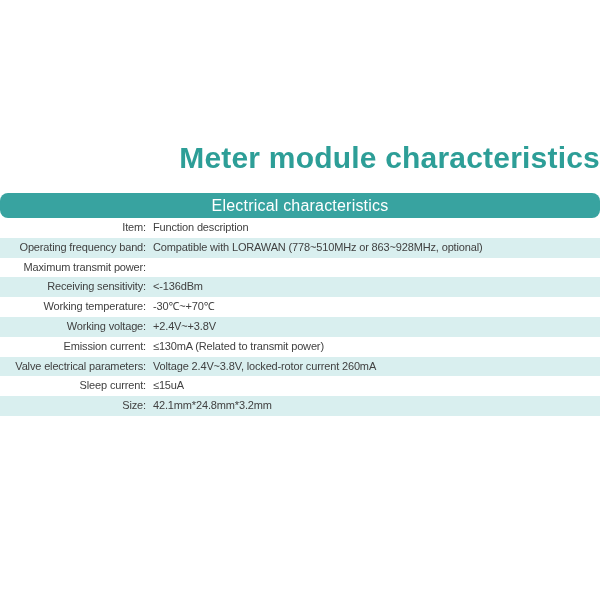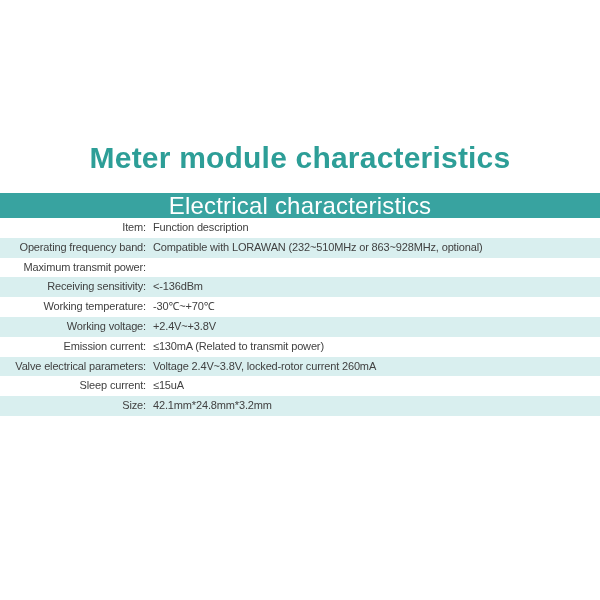--- a/index.html
+++ b/index.html
@@ -15,38 +15,39 @@
     position: relative;
     width: 600px;
     height: 600px;
     background: #ffffff;
   }
   .page-title {
     position: absolute;
     top: 141px;
     left: 0;
     width: 600px;
-    text-align: center;
+    text-align: right;
     font-size: 30px;
     font-weight: bold;
     letter-spacing: 0.2px;
     color: var(--accent, #2d9e97);
   }
   .section-banner {
     position: absolute;
     top: 193px;
     left: 0;
     width: 600px;
     height: 25px;
     line-height: 25px;
     background: var(--banner, #38a3a0);
     color: #ffffff;
     text-align: center;
-    font-size: 24px;
+    font-size: 16px;
     letter-spacing: 0.2px;
+    border-radius: 8px;
   }
   .spec-table {
     position: absolute;
     top: 218px;
     left: 0;
     width: 600px;
   }
   .spec-row {
     display: flex;
     height: 19.8px;
@@ -80,21 +81,21 @@
 
   <div class="section-banner">Electrical characteristics</div>
 
   <div class="spec-table">
       <div class="spec-row">
         <div class="spec-label">Item:</div>
         <div class="spec-value">Function description</div>
       </div>
       <div class="spec-row">
         <div class="spec-label">Operating frequency band:</div>
-        <div class="spec-value">Compatible with LORAWAN (232~510MHz or 863~928MHz, optional)</div>
+        <div class="spec-value">Compatible with LORAWAN (778~510MHz or 863~928MHz, optional)</div>
       </div>
       <div class="spec-row">
         <div class="spec-label">Maximum transmit power:</div>
       </div>
       <div class="spec-row">
         <div class="spec-label">Receiving sensitivity:</div>
         <div class="spec-value">&lt;-136dBm</div>
       </div>
       <div class="spec-row">
         <div class="spec-label">Working temperature:</div>

